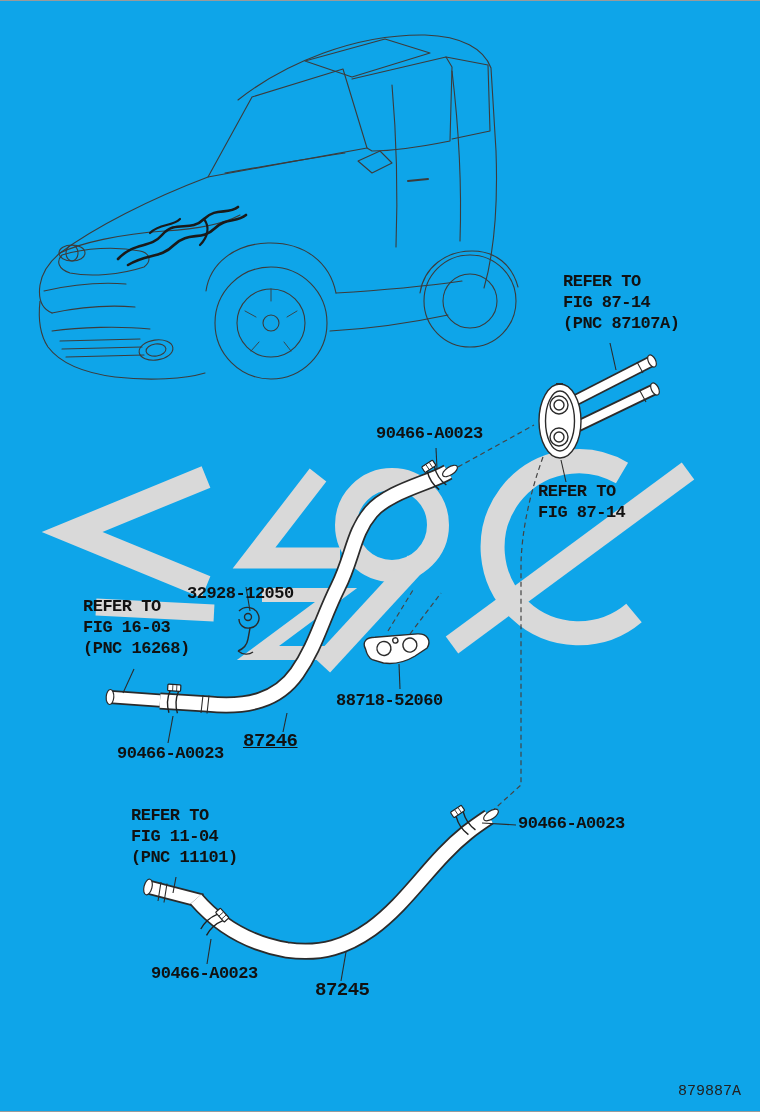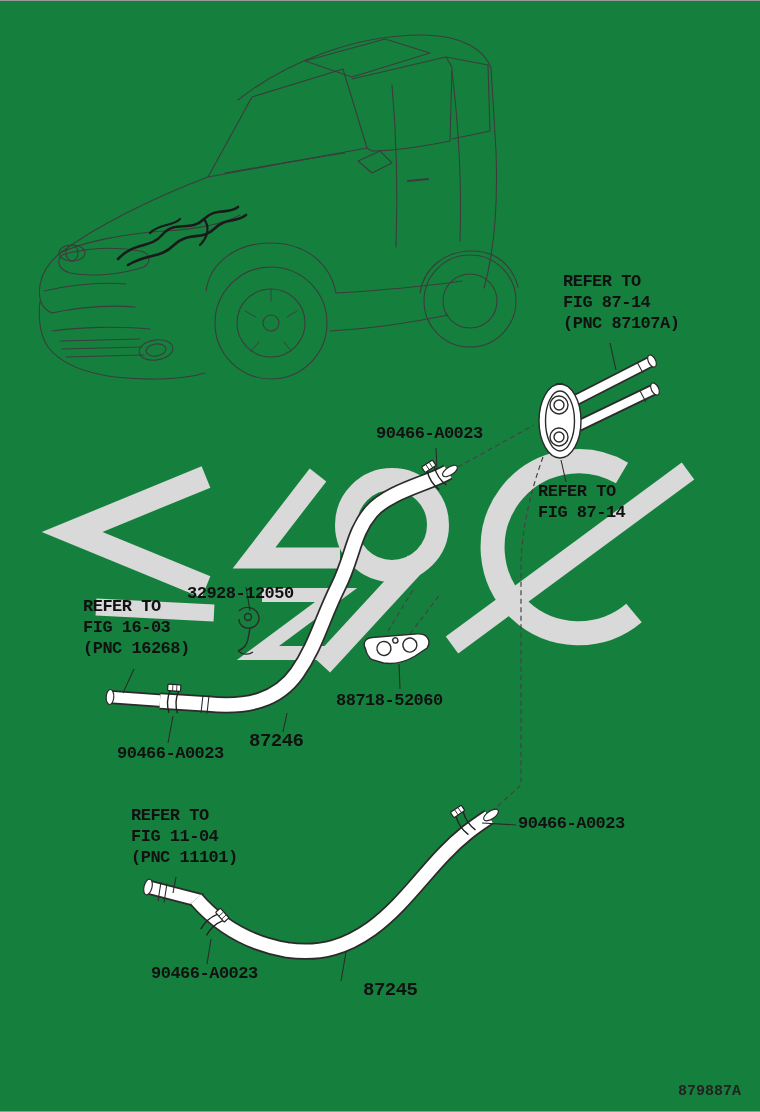--- a/index.html
+++ b/index.html
@@ -1,37 +1,37 @@
 <!DOCTYPE html>
 <html><head>
 <meta charset="utf-8">
 <style>
   html,body{margin:0;padding:0;background:#e8e8e8;}
   .page{
     position:relative;
     width:760px;height:1112px;
-    background:#15803d;
+    background:#0ea5e9;
     overflow:hidden;
     border-top:1px solid #9a9a9a;
     border-bottom:1px solid #9a9a9a;
     box-sizing:border-box;
   }
   .diagram-svg{position:absolute;left:0;top:0;}
   .lbl{
     position:absolute;
     font-family:"Liberation Mono","DejaVu Sans Mono",monospace;
     font-weight:700;
     font-size:17px;
     line-height:21px;
     color:#111;
     white-space:pre-line;
     letter-spacing:-0.5px;
   }
   .lbl.big{font-size:19px;}
-  .lbl.doc{font-weight:700;font-size:15px;color:#222;letter-spacing:0;}
+  .lbl.doc{font-weight:400;font-size:15px;color:#222;letter-spacing:0;}
 </style>
 </head>
 <body>
 
 <div class="page">
 
   <svg class="diagram-svg" width="760" height="1112" viewBox="0 0 760 1112">
 
     <defs>
       <g id="clampShape">
@@ -189,22 +189,22 @@
 (PNC 87107A)</div>
   <div class="lbl" style="left:376px;top:422px;">90466-A0023</div>
   <div class="lbl" style="left:538px;top:480px;">REFER TO
 FIG 87-14</div>
   <div class="lbl" style="left:187px;top:562px;margin-top:20px;">32928-12050</div>
   <div class="lbl" style="left:83px;top:595px;">REFER TO
 FIG 16-03
 (PNC 16268)</div>
   <div class="lbl" style="left:336px;top:689px;">88718-52060</div>
   <div class="lbl" style="left:117px;top:742px;">90466-A0023</div>
-  <div class="lbl big" style="left:249px;top:730px;">87246</div>
+  <div class="lbl big" style="left:243px;top:730px;text-decoration:underline;">87246</div>
   <div class="lbl" style="left:518px;top:812px;">90466-A0023</div>
   <div class="lbl" style="left:131px;top:804px;">REFER TO
 FIG 11-04
 (PNC 11101)</div>
   <div class="lbl" style="left:151px;top:962px;">90466-A0023</div>
-  <div class="lbl big" style="left:315px;top:979px;margin-left:48px;">87245</div>
+  <div class="lbl big" style="left:315px;top:979px;">87245</div>
   <div class="lbl doc" style="left:678px;top:1080px;">879887A</div>
 
 </div>
 
 </body></html>

